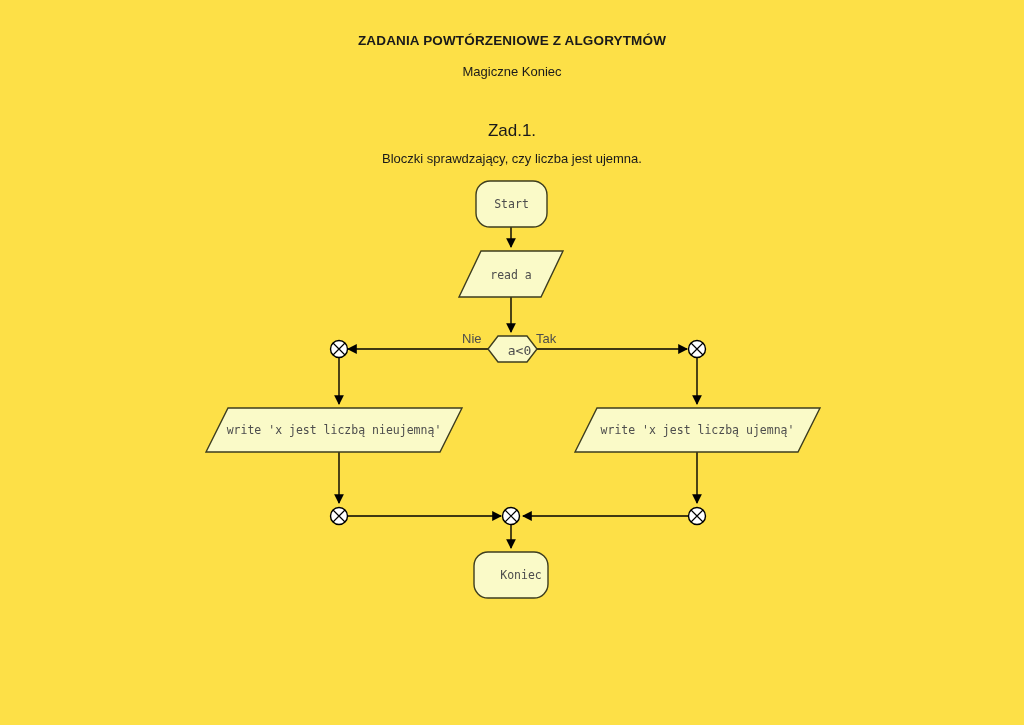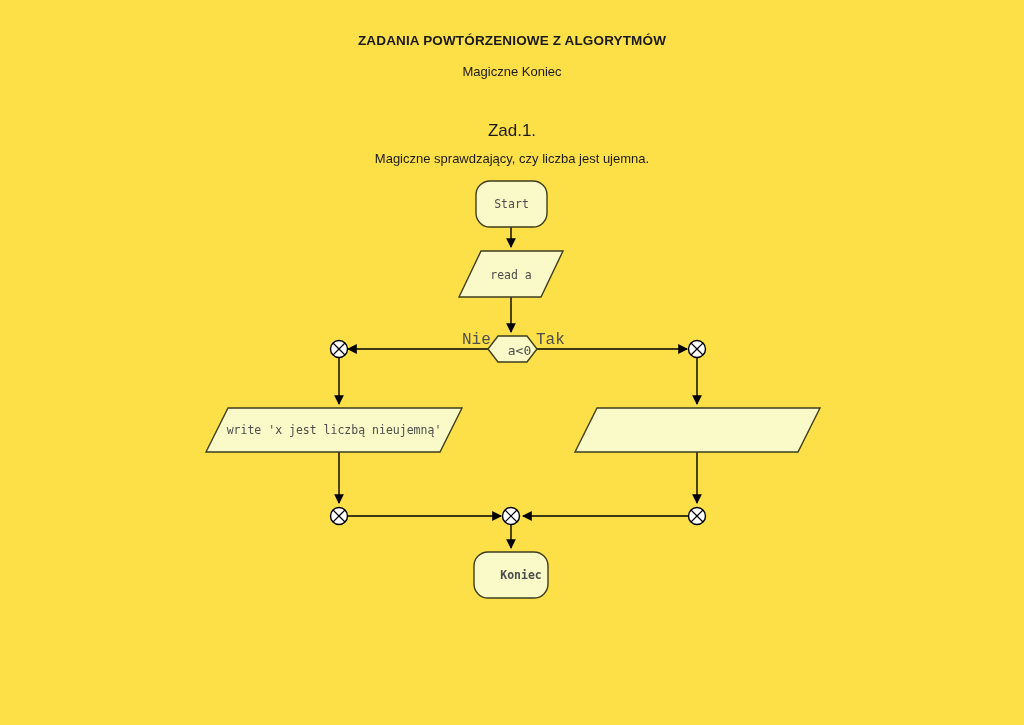--- a/index.html
+++ b/index.html
@@ -62,35 +62,35 @@
     position: absolute;
     font-family: "DejaVu Sans Mono", "Liberation Mono", monospace;
     font-size: 11.5px;
     color: #4d4d4d;
     white-space: pre;
     text-align: center;
     pointer-events: none;
   }
   .edge-label {
     position: absolute;
-    font-family: Liberation Mono, monospace;
-    font-size: 16px;
+    font-family: Liberation Sans, sans-serif;
+    font-size: 13px;
     color: #4d4d4d;
     white-space: pre;
   }
 </style>
 </head>
 <body>
 
 <div id="page">
 
   <div class="hdr hdr-title">ZADANIA POWTÓRZENIOWE Z ALGORYTMÓW</div>
   <div class="hdr hdr-sub">Magiczne Koniec</div>
   <div class="hdr hdr-task">Zad.1.</div>
-  <div class="hdr hdr-desc">Magiczne sprawdzający, czy liczba jest ujemna.</div>
+  <div class="hdr hdr-desc">Bloczki sprawdzający, czy liczba jest ujemna.</div>
 
   <svg id="flow" viewBox="0 0 1024 725">
     <defs>
       <marker id="arrow" viewBox="0 0 10 10" refX="9" refY="5" markerWidth="7" markerHeight="7" orient="auto-start-reverse">
         <path d="M 0 0 L 10 5 L 0 10 z" fill="#000000"></path>
       </marker>
     </defs>
 
     <g stroke="#000000" stroke-width="1.4" fill="none">
       <line x1="511" y1="227" x2="511" y2="247" marker-end="url(#arrow)"></line>
@@ -143,20 +143,21 @@
   </svg>
 
   <div class="node-label" style="left:476px; top:197px; width:71px;">Start</div>
 
   <div class="node-label" style="left:470px; top:268px; width:82px;">read a</div>
 
   <div class="node-label" style="left:488px; top:343px; width:63px; font-size:13px;">a&lt;0</div>
 
   <div class="node-label" style="left:206px; top:423px; width:256px;">write 'x jest liczbą nieujemną'</div>
 
+  <div class="node-label" style="left:575px; top:423px; width:245px;">write 'x jest liczbą ujemną'</div>
 
-  <div class="node-label" style="left:474px; top:568px; width:94px;font-weight:bold;">Koniec</div>
+  <div class="node-label" style="left:474px; top:568px; width:94px;">Koniec</div>
 
   <div class="edge-label" style="left:462px; top:331px;">Nie</div>
 
   <div class="edge-label" style="left:536px; top:331px;">Tak</div>
 
 </div>
 
 </body></html>

